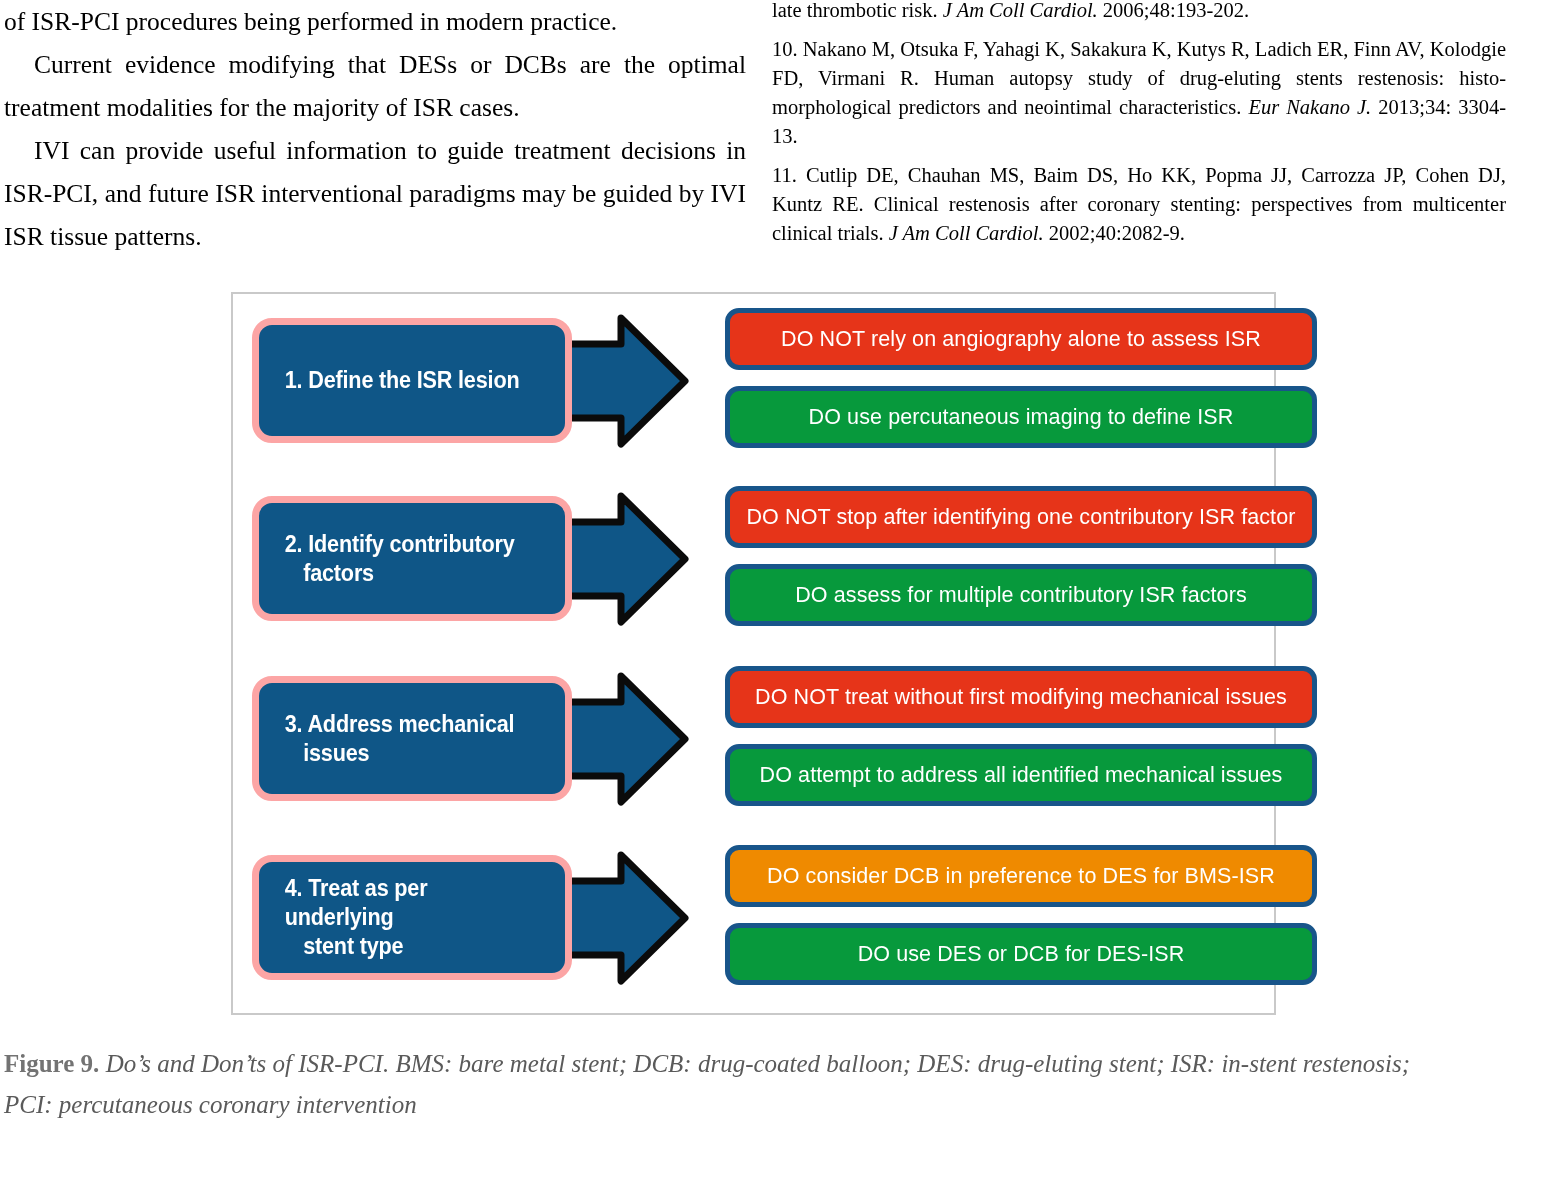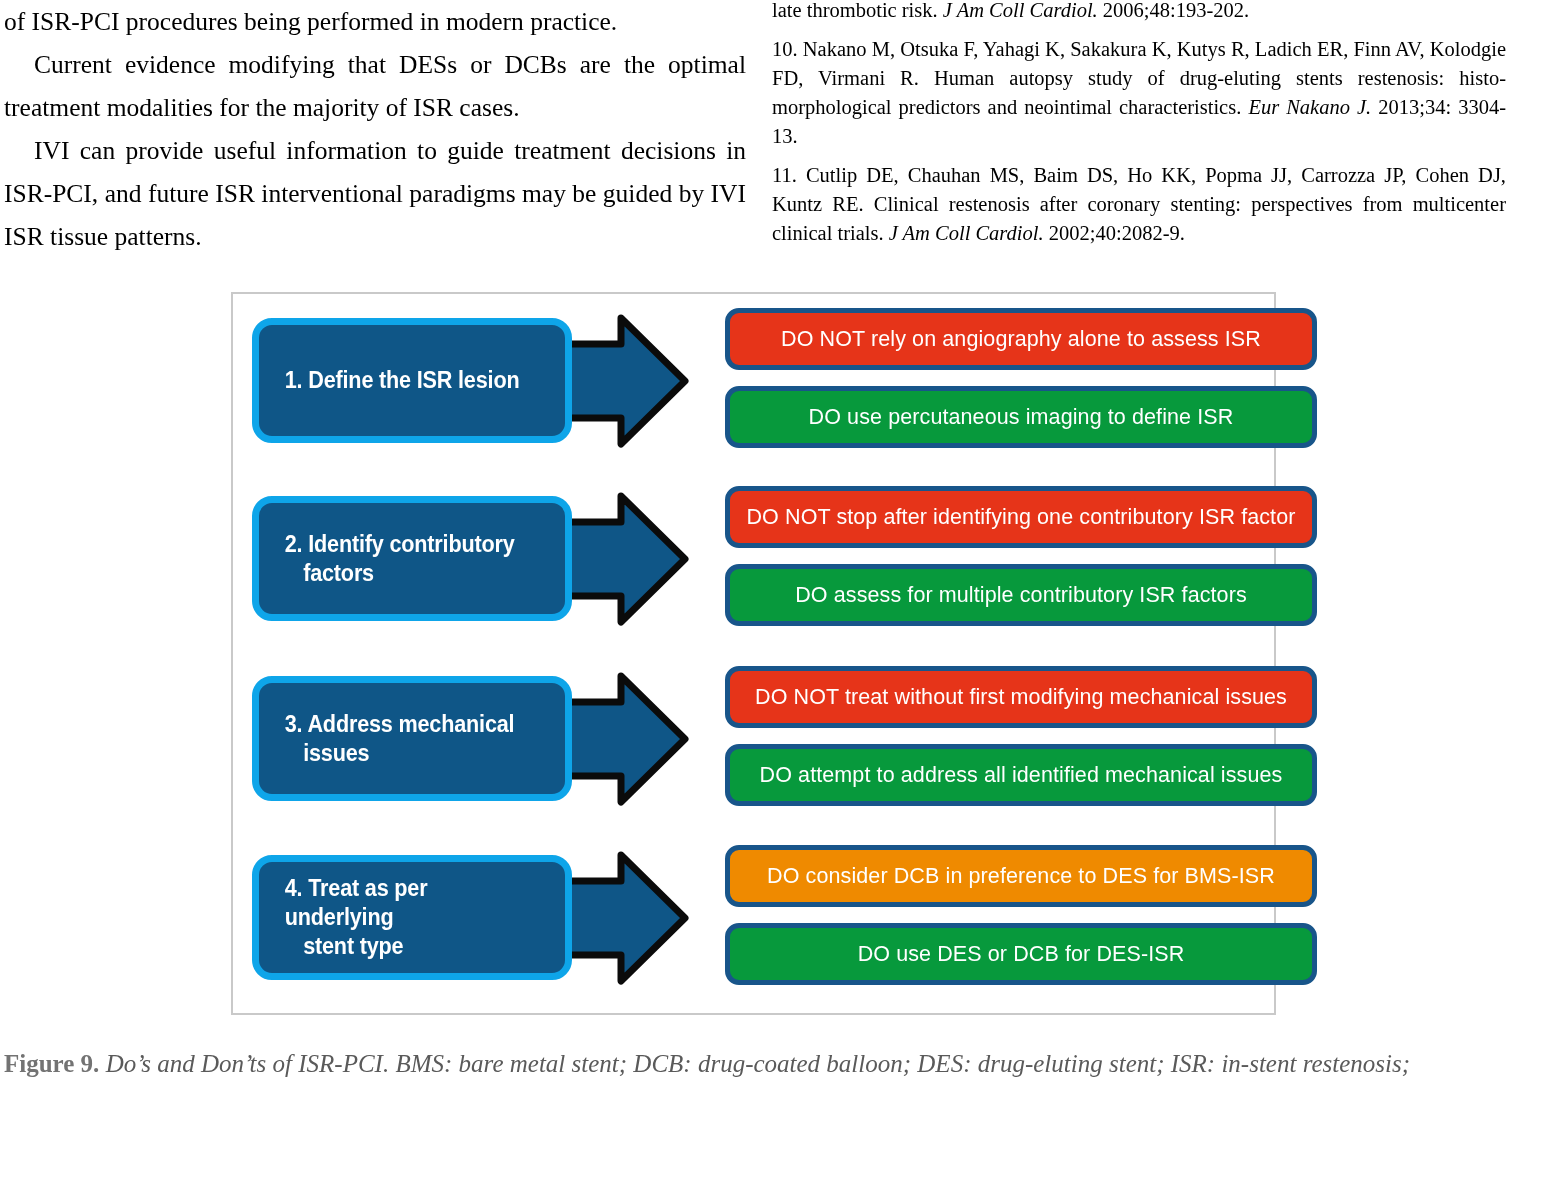--- a/index.html
+++ b/index.html
@@ -92,21 +92,21 @@
   .row-3 { top: 551px; text-decoration: underline; }
 
   
   .step {
     position: absolute;
     left: 19px;
     top: 10px;
     width: 320px;
     height: 125px;
     background: #0f5687;
-    border: 7px solid #0ea5e9;
+    border: 7px solid #fca5a5;
     border-radius: 20px;
     box-sizing: border-box;
     display: flex;
     align-items: center;
     z-index: 2;
   }
   .step-label {
     font-family: "Liberation Sans Narrow", "Liberation Sans", sans-serif;
     font-weight: bold;
     font-size: 23.5px;
@@ -283,14 +283,14 @@
         <div class="stmt bottom green">
           <span class="stmt-text">DO use DES or DCB for DES-ISR</span>
         </div>
       </div>
     </div>
 
   </div>
 </div>
 
 <div class="caption">
-  <span class="lead">Figure 9.</span><span class="body"> Do’s and Don’ts of ISR-PCI. BMS: bare metal stent; DCB: drug-coated balloon; DES: drug-eluting stent; ISR: in-stent restenosis;</span><br>
+  <span class="lead">Figure 9.</span><span class="body"> Do’s and Don’ts of ISR-PCI. BMS: bare metal stent; DCB: drug-coated balloon; DES: drug-eluting stent; ISR: in-stent restenosis;</span><br><span class="body">PCI: percutaneous coronary intervention</span>
 </div>
 
 </body></html>

